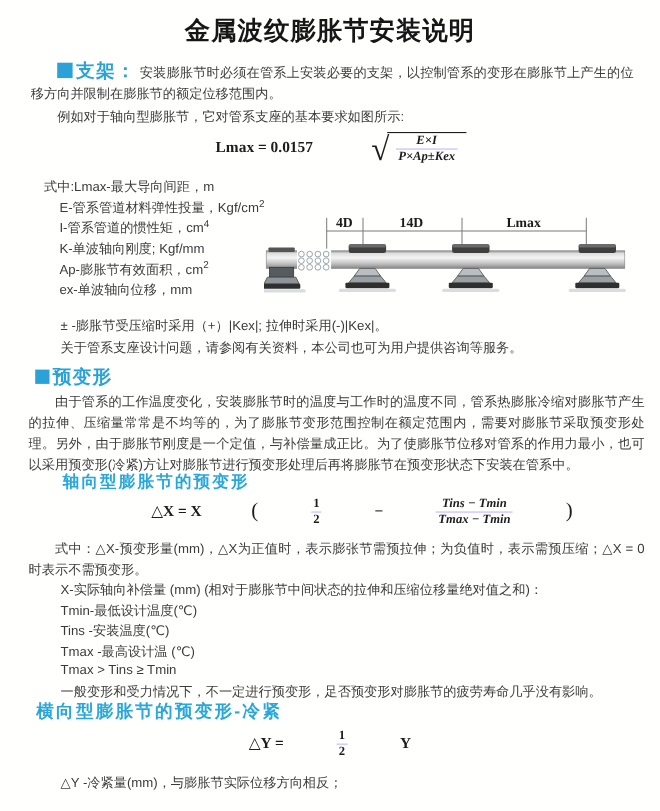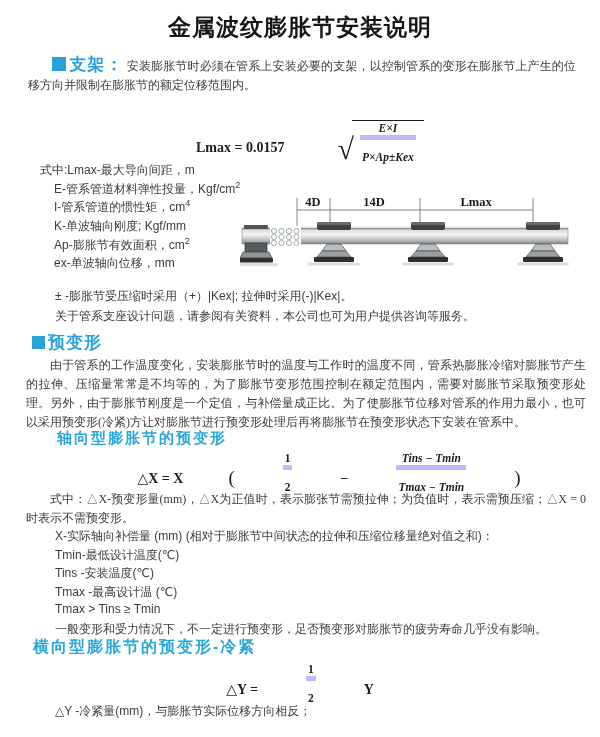--- a/index.html
+++ b/index.html
@@ -2,32 +2,32 @@
 <html><head>
 <meta charset="utf-8">
 <style>
   html,body{margin:0;padding:0;background:#fffffe;}
   .page{position:relative;width:600px;height:734px;background:#fffffe;overflow:hidden;
         font-family:"Liberation Sans","DejaVu Sans",sans-serif;color:#3b3b3b;}
   .abs{position:absolute;}
   .doc-title{top:12px;left:0;width:600px;text-align:center;font-size:23px;font-weight:bold;
              color:#161616;letter-spacing:1px;}
   .body-text{font-size:12px;line-height:19px;color:#3b3b3b;text-align:justify;}
-  .indent{text-indent:2em;font-family:Liberation Serif, serif;}
+  .indent{text-indent:2em;}
   .sq{display:inline-block;width:14px;height:14px;background:#2aa2d8;margin-right:3px;vertical-align:-1px;}
   .sq.small{width:13px;height:13px;}
   .inline-h{color:#2aa2d8;font-size:17px;font-weight:bold;letter-spacing:1px;}
   .sec-h{font-size:17px;font-weight:bold;color:#2aa2d8;letter-spacing:1px;}
   .sub-h{font-size:16px;font-weight:bold;color:#29a7da;letter-spacing:2px;}
   .formula{font-family:"Liberation Serif","DejaVu Serif",serif;font-weight:bold;color:#1c1c1c;
            display:flex;align-items:center;font-size:14px;gap:45px;}
   .formula .var{font-style:italic;}
   .frac{display:inline-flex;flex-direction:column;align-items:center;font-size:11.5px;
         line-height:1.15;margin:0 3px;vertical-align:middle;}
-  .frac .den{border-top:5px solid #c4b5fd;padding:11px 2px;}
+  .frac .den{border-top:1px solid #c4b5fd;padding:0 2px;}
   .frac .num{padding:0 2px;}
   .sqrt{display:inline-flex;align-items:center;margin-left:8px;}
   .sqrt-sign{font-size:30px;font-weight:normal;line-height:0.9;transform:translateY(1px);}
   .sqrt-body{border-top:1.6px solid #1c1c1c;padding:1px 5px 0 5px;margin-left:-2px;}
   .paren{font-size:19px;font-weight:normal;transform:translateY(-1px);}
   .def-line{height:18.7px;}
   .def-line.sub{padding-left:14px;}
   sup{font-size:9px;}
   .note-line{font-size:12px;color:#3b3b3b;}
   .items div{height:18.6px;font-size:12px;color:#3b3b3b;}
@@ -38,20 +38,21 @@
 
 <div class="page">
 
   <div class="abs doc-title">金属波纹膨胀节安装说明</div>
 
   <div class="abs body-text indent" style="top:55px;left:28px;width:548px;">
     <span class="sq"></span><span class="inline-h">支架：</span>
     <span>安装膨胀节时必须在管系上安装必要的支架，以控制管系的变形在膨胀节上产生的位移方向并限制在膨胀节的额定位移范围内。</span>
   </div>
 
+  <div class="abs body-text indent" style="top:97px;left:28px;width:548px;">例如对于轴向型膨胀节，它对管系支座的基本要求如图所示:</div>
 
   <div class="abs formula" style="top:120px;left:196px;">
     <span>Lmax = 0.0157</span>
     <span class="sqrt">
       <span class="sqrt-sign">√</span>
       <span class="sqrt-body">
         <span class="frac var">
           <span class="num">E×I</span>
           <span class="den">P×Ap±Kex</span>
         </span>

